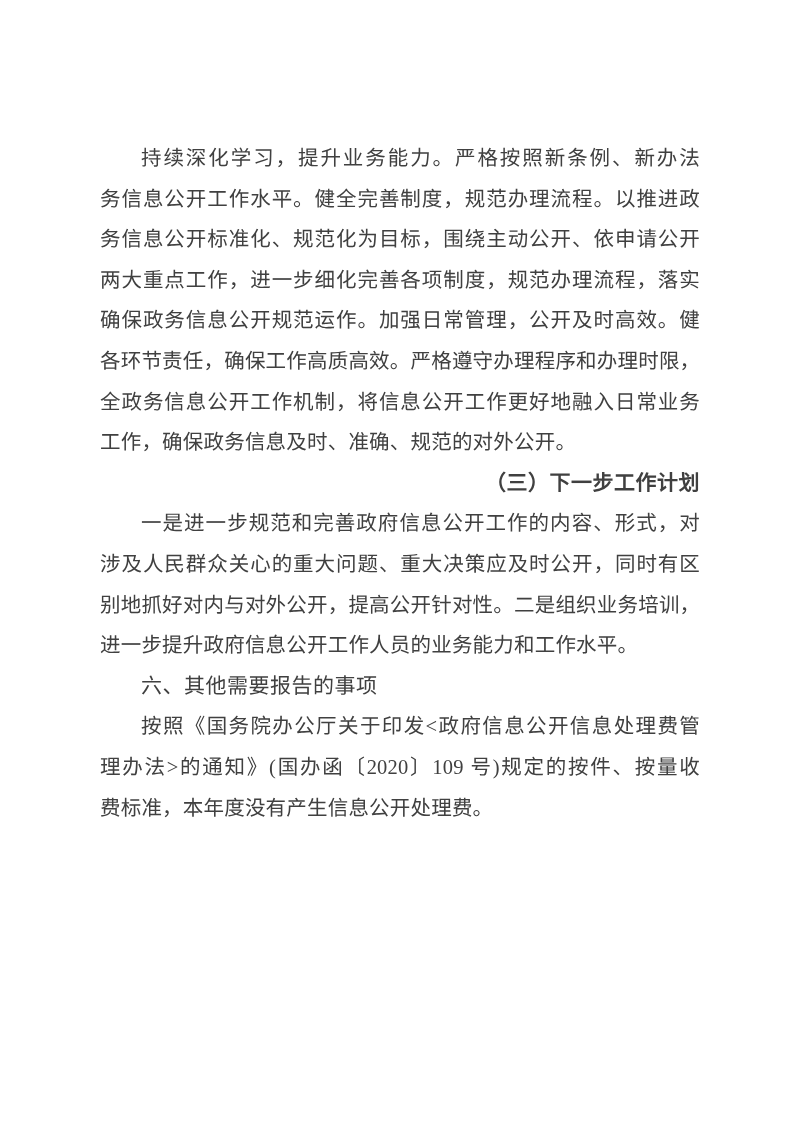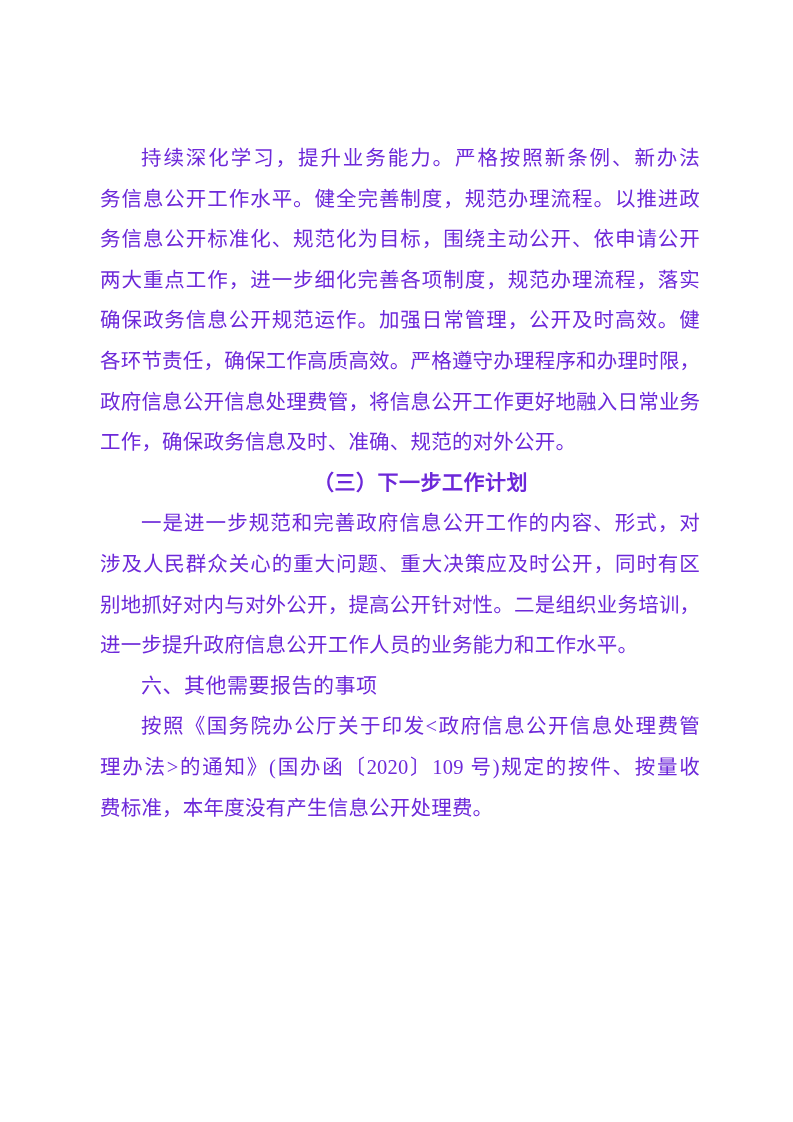--- a/index.html
+++ b/index.html
@@ -12,21 +12,21 @@
     height: 1122px;
     overflow: hidden;
     position: relative;
   }
   .page {
     box-sizing: border-box;
     width: 793px;
     height: 788px;
     padding: 138px 93px 15px 100px;
     background: #ffffff;
-    color: #6d28d9;
+    color: #404040;
   }
   .ln {
     margin: 0;
     font-family: "Liberation Serif", "DejaVu Serif", serif;
     font-size: 20.5px;
     line-height: 40.6px;
     text-align: justify;
     text-align-last: justify;
     white-space: nowrap;
     letter-spacing: 0.2px;
@@ -36,21 +36,21 @@
   }
   .indent {
     padding-left: 41px;
   }
   .h-kai {
     margin: 0;
     font-family: "Liberation Serif", "DejaVu Serif", serif;
     font-size: 21px;
     line-height: 40.6px;
     font-weight: bold;
-    text-align: center;
+    text-align: right;
     letter-spacing: 0.5px;
   }
   .h-hei {
     margin: 0;
     font-family: "Liberation Sans", "DejaVu Sans", sans-serif;
     font-size: 21px;
     line-height: 40.6px;
     font-weight: normal;
     text-align: left;
     letter-spacing: 0.5px;
@@ -60,21 +60,21 @@
 <body>
 
 <div class="page">
 
   <div class="ln indent">持续深化学习，提升业务能力。严格按照新条例、新办法</div>
   <div class="ln">务信息公开工作水平。健全完善制度，规范办理流程。以推进政</div>
   <div class="ln">务信息公开标准化、规范化为目标，围绕主动公开、依申请公开</div>
   <div class="ln">两大重点工作，进一步细化完善各项制度，规范办理流程，落实</div>
   <div class="ln">确保政务信息公开规范运作。加强日常管理，公开及时高效。健</div>
   <div class="ln">各环节责任，确保工作高质高效。严格遵守办理程序和办理时限，</div>
-  <div class="ln">政府信息公开信息处理费管，将信息公开工作更好地融入日常业务</div>
+  <div class="ln">全政务信息公开工作机制，将信息公开工作更好地融入日常业务</div>
   <div class="ln last">工作，确保政务信息及时、准确、规范的对外公开。</div>
 
   <h3 class="h-kai indent">（三）下一步工作计划</h3>
 
   <div class="ln indent">一是进一步规范和完善政府信息公开工作的内容、形式，对</div>
   <div class="ln">涉及人民群众关心的重大问题、重大决策应及时公开，同时有区</div>
   <div class="ln">别地抓好对内与对外公开，提高公开针对性。二是组织业务培训，</div>
   <div class="ln last">进一步提升政府信息公开工作人员的业务能力和工作水平。</div>
 
   <h3 class="h-hei indent">六、其他需要报告的事项</h3>

